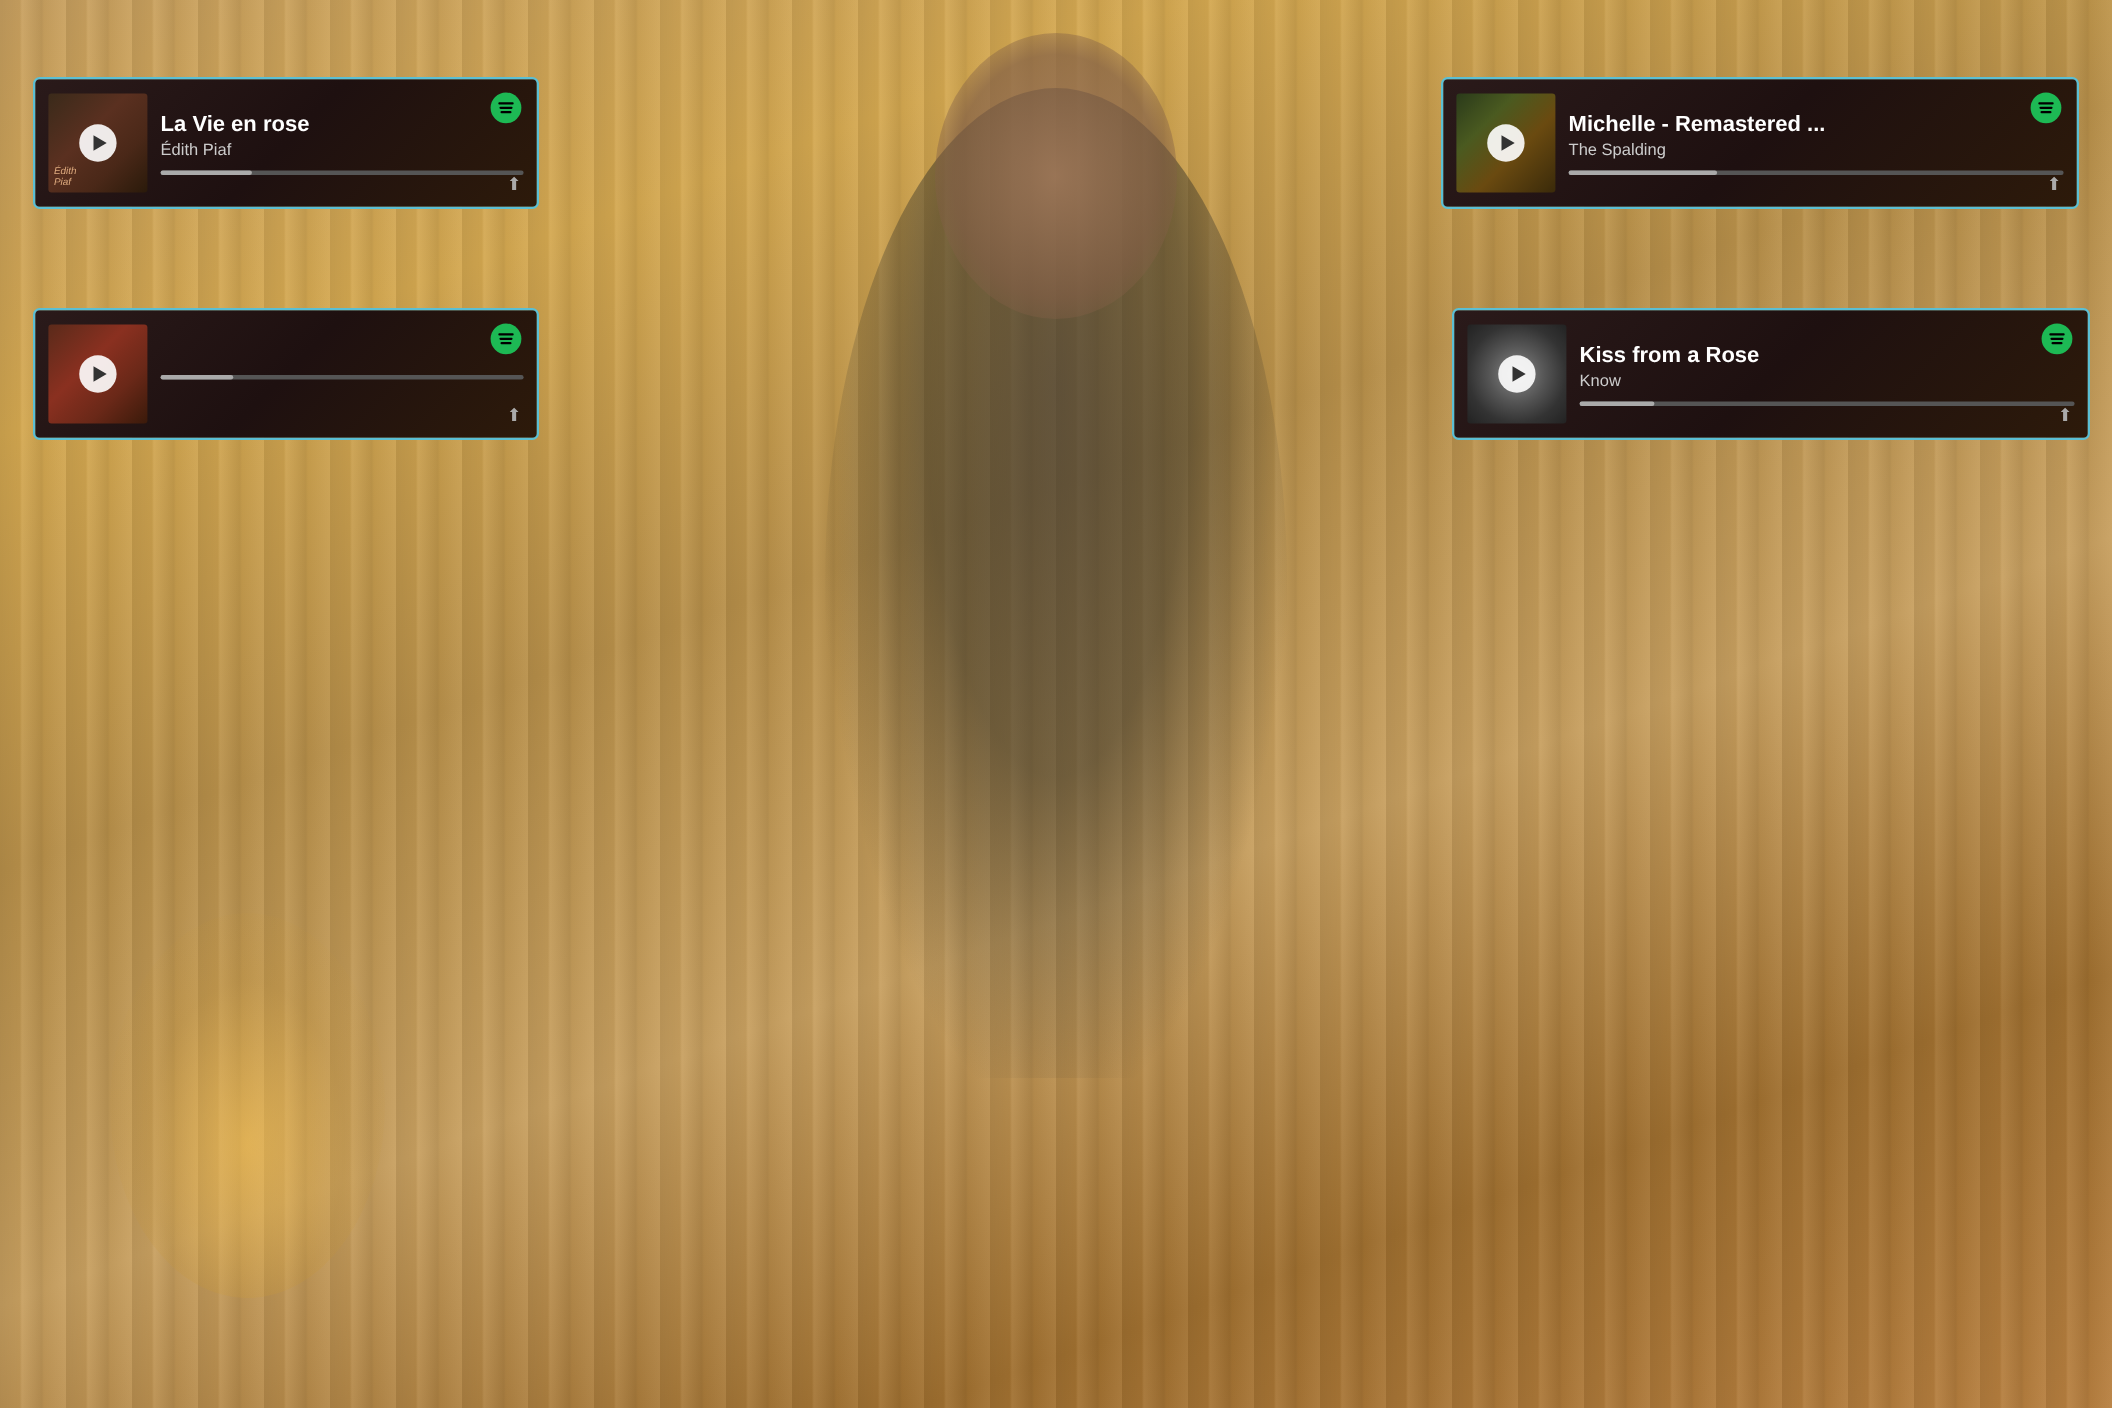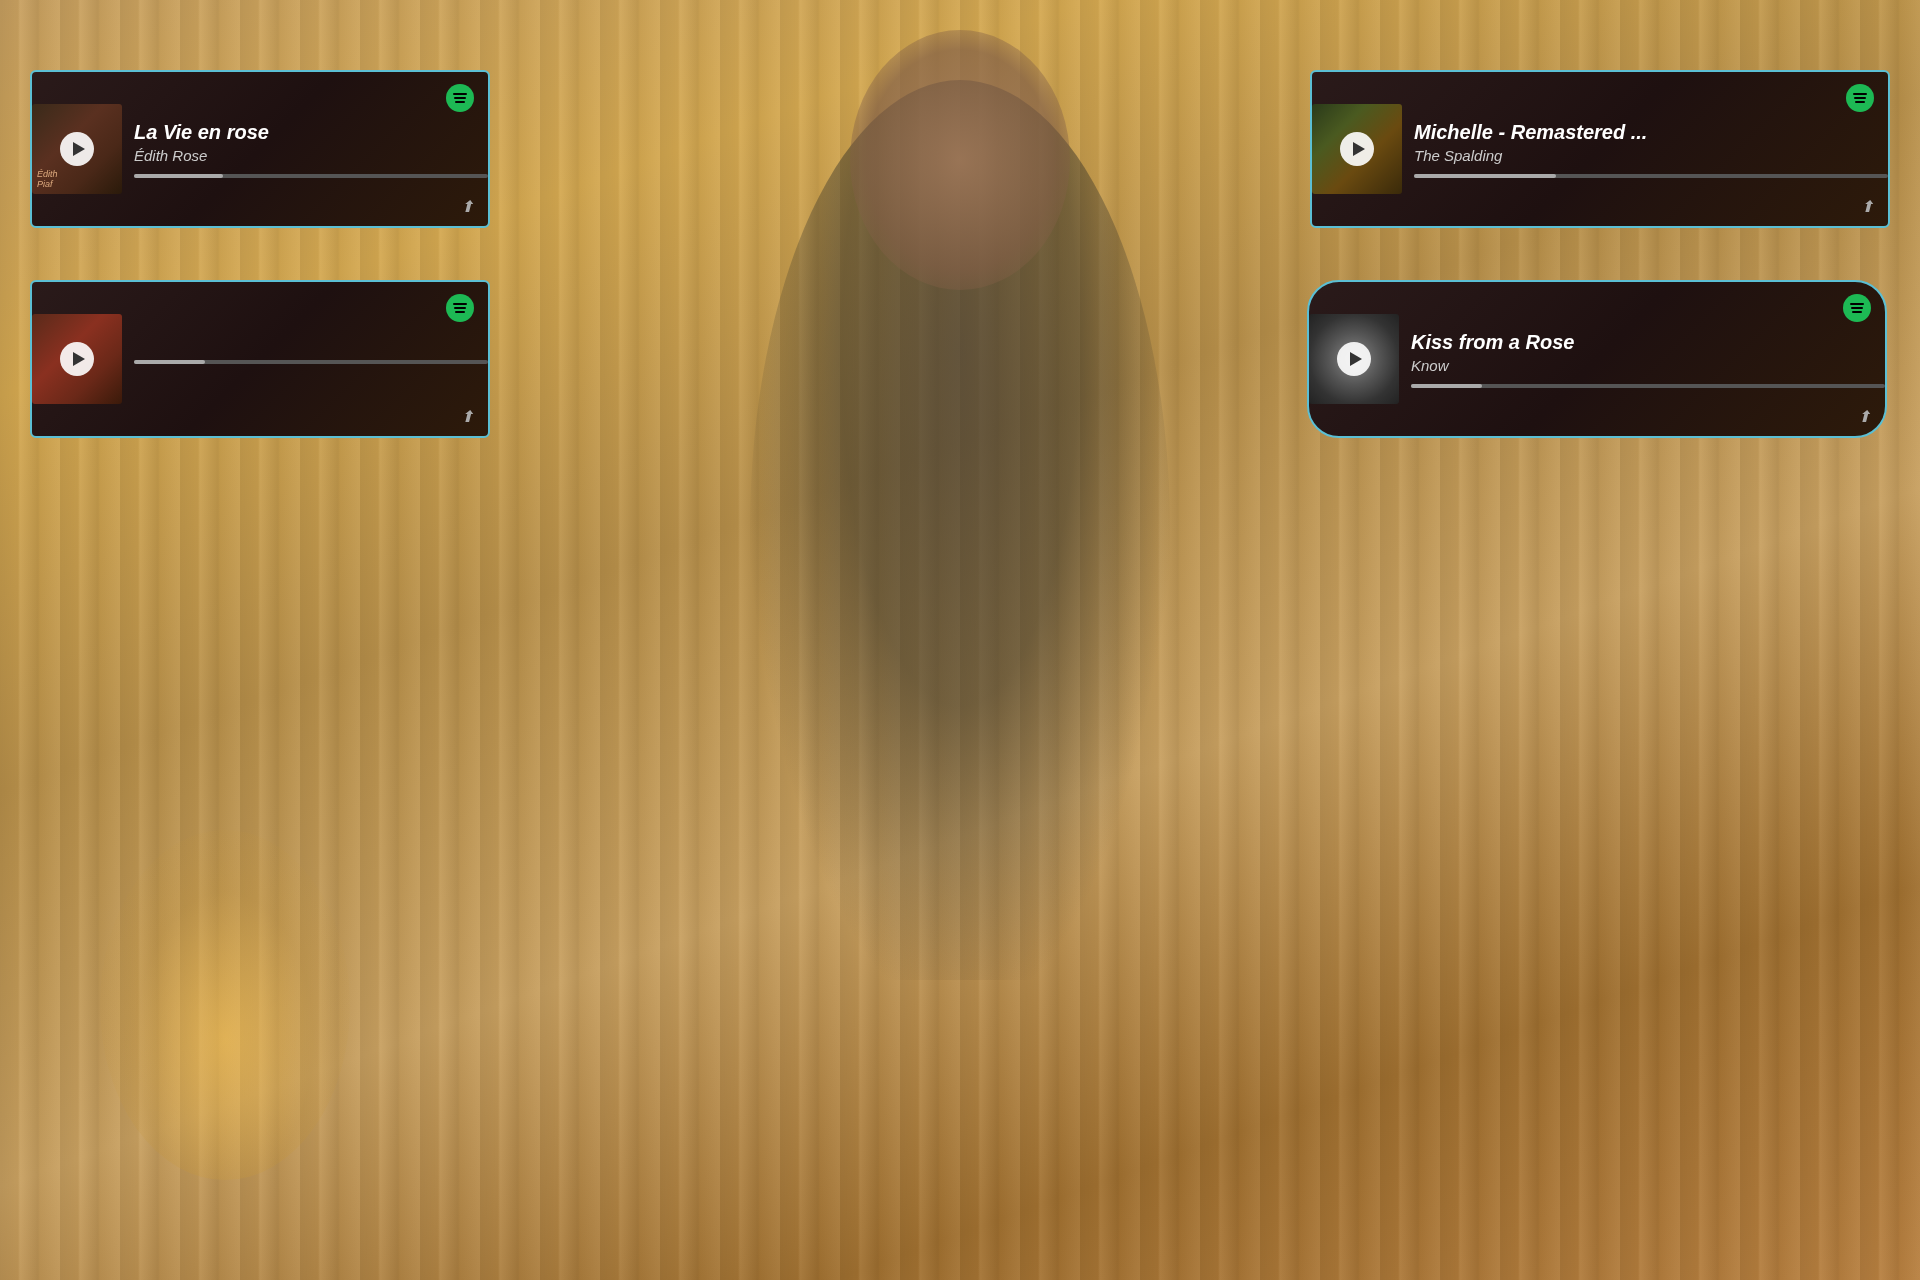--- a/index.html
+++ b/index.html
@@ -44,26 +44,25 @@
       border-radius: 50%;
     }
 
     
     .spotify-card {
       position: absolute;
       background: linear-gradient(135deg, #2a1a1a 0%, #1e1010 50%, #2d1a0a 100%);
       border: 2.5px solid #5bbfd4;
       border-radius: 6px;
       width: 460px;
-      height: 158px;
-      display: flex;
-      align-items: center;
-      padding: 0;
+      height: 120px;
+      display: flex;
+      align-items: center;
+      padding: 12px;
       gap: 12px;
-      font-style: italic;
     }
 
     
     .card-top-left {
       top: 70px;
       left: 30px;
     }
 
     .card-mid-left {
       top: 280px;
@@ -72,23 +71,22 @@
 
     .card-top-right {
       top: 70px;
       right: 30px;
       width: 580px;
       align-items: center;
     }
 
     .card-mid-right {
       top: 280px;
-      right: 33px;
+      right: 20px;
       width: 580px;
-      border-radius: 32px;
     }
 
     .album-art {
       width: 90px;
       height: 90px;
       border-radius: 3px;
       flex-shrink: 0;
       position: relative;
       overflow: hidden;
     }
@@ -246,21 +244,21 @@
 <div class="spotify-card card-top-left">
   <div class="album-art album-piaf">
     <div class="play-btn">
       <div class="play-triangle"></div>
     </div>
   </div>
   <div class="card-info">
     <div class="card-header-row">
       <div class="card-titles-col">
         <span class="card-title">La Vie en rose</span>
-        <span class="card-artist">Édith Rose</span>
+        <span class="card-artist">Édith Piaf</span>
       </div>
     </div>
     <div class="card-progress">
       <div class="card-progress-fill"></div>
     </div>
   </div>
   <div class="spotify-circle" style="position:absolute;top:12px;right:14px;">
     <div class="spotify-bars">
       <div class="spotify-bar"></div>
       <div class="spotify-bar"></div>

